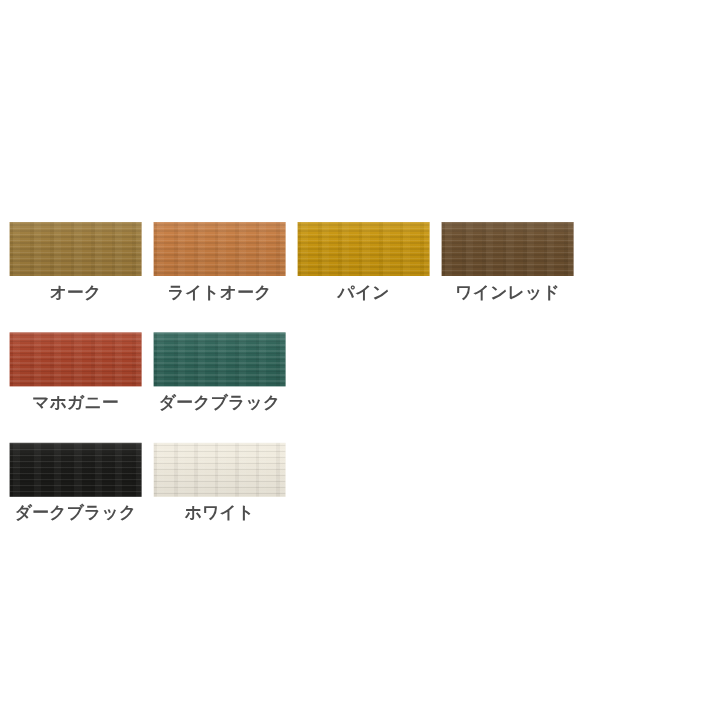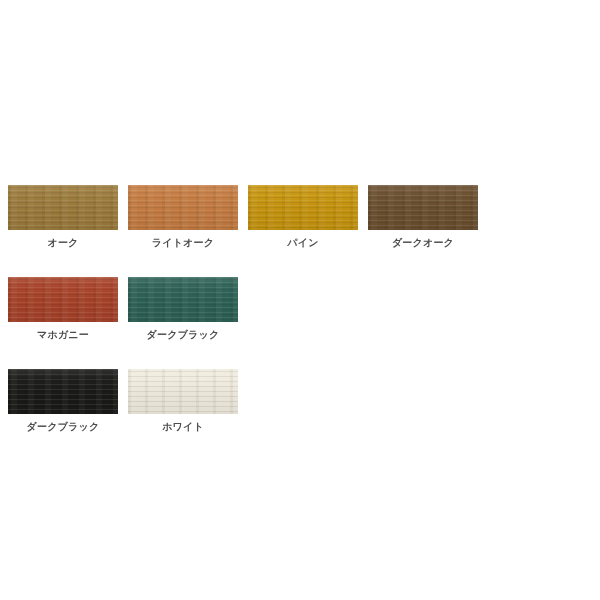--- a/index.html
+++ b/index.html
@@ -85,21 +85,21 @@
       rgba(255,255,255,0.10) 0%,
       rgba(255,255,255,0.02) 22%,
       rgba(0,0,0,0.03) 58%,
       rgba(0,0,0,0.06) 100%
     );
     pointer-events: none;
   }
 
   .swatch-label {
     margin-top: 7px;
-    font-size: 10px;
+    font-size: 14px;
     line-height: 12px;
     color: #4d4d4d;
     text-align: right;
     letter-spacing: 0.2px;
     white-space: nowrap;
     font-weight: bold;
   }
 </style>
 </head>
 <body style="background: rgb(255, 255, 255);">
@@ -126,21 +126,21 @@
         <div class="grain"></div>
         <div class="sheen"></div>
       </div>
       <div class="swatch-label" style="color: rgb(77, 77, 77);">パイン</div>
     </div>
     <div class="swatch-cell">
       <div class="swatch-chip" style="background-color: rgb(107, 79, 47);">
         <div class="grain"></div>
         <div class="sheen"></div>
       </div>
-      <div class="swatch-label" style="color: rgb(77, 77, 77);">ダークオーク</div>
+      <div class="swatch-label" style="color: rgb(77, 77, 77);">ワインレッド</div>
     </div>
   </div>
 
   <div class="swatch-row">
     <div class="swatch-cell">
       <div class="swatch-chip" style="background-color: rgb(168, 67, 42);">
         <div class="grain"></div>
         <div class="sheen"></div>
       </div>
       <div class="swatch-label" style="color: rgb(77, 77, 77);">マホガニー</div>

